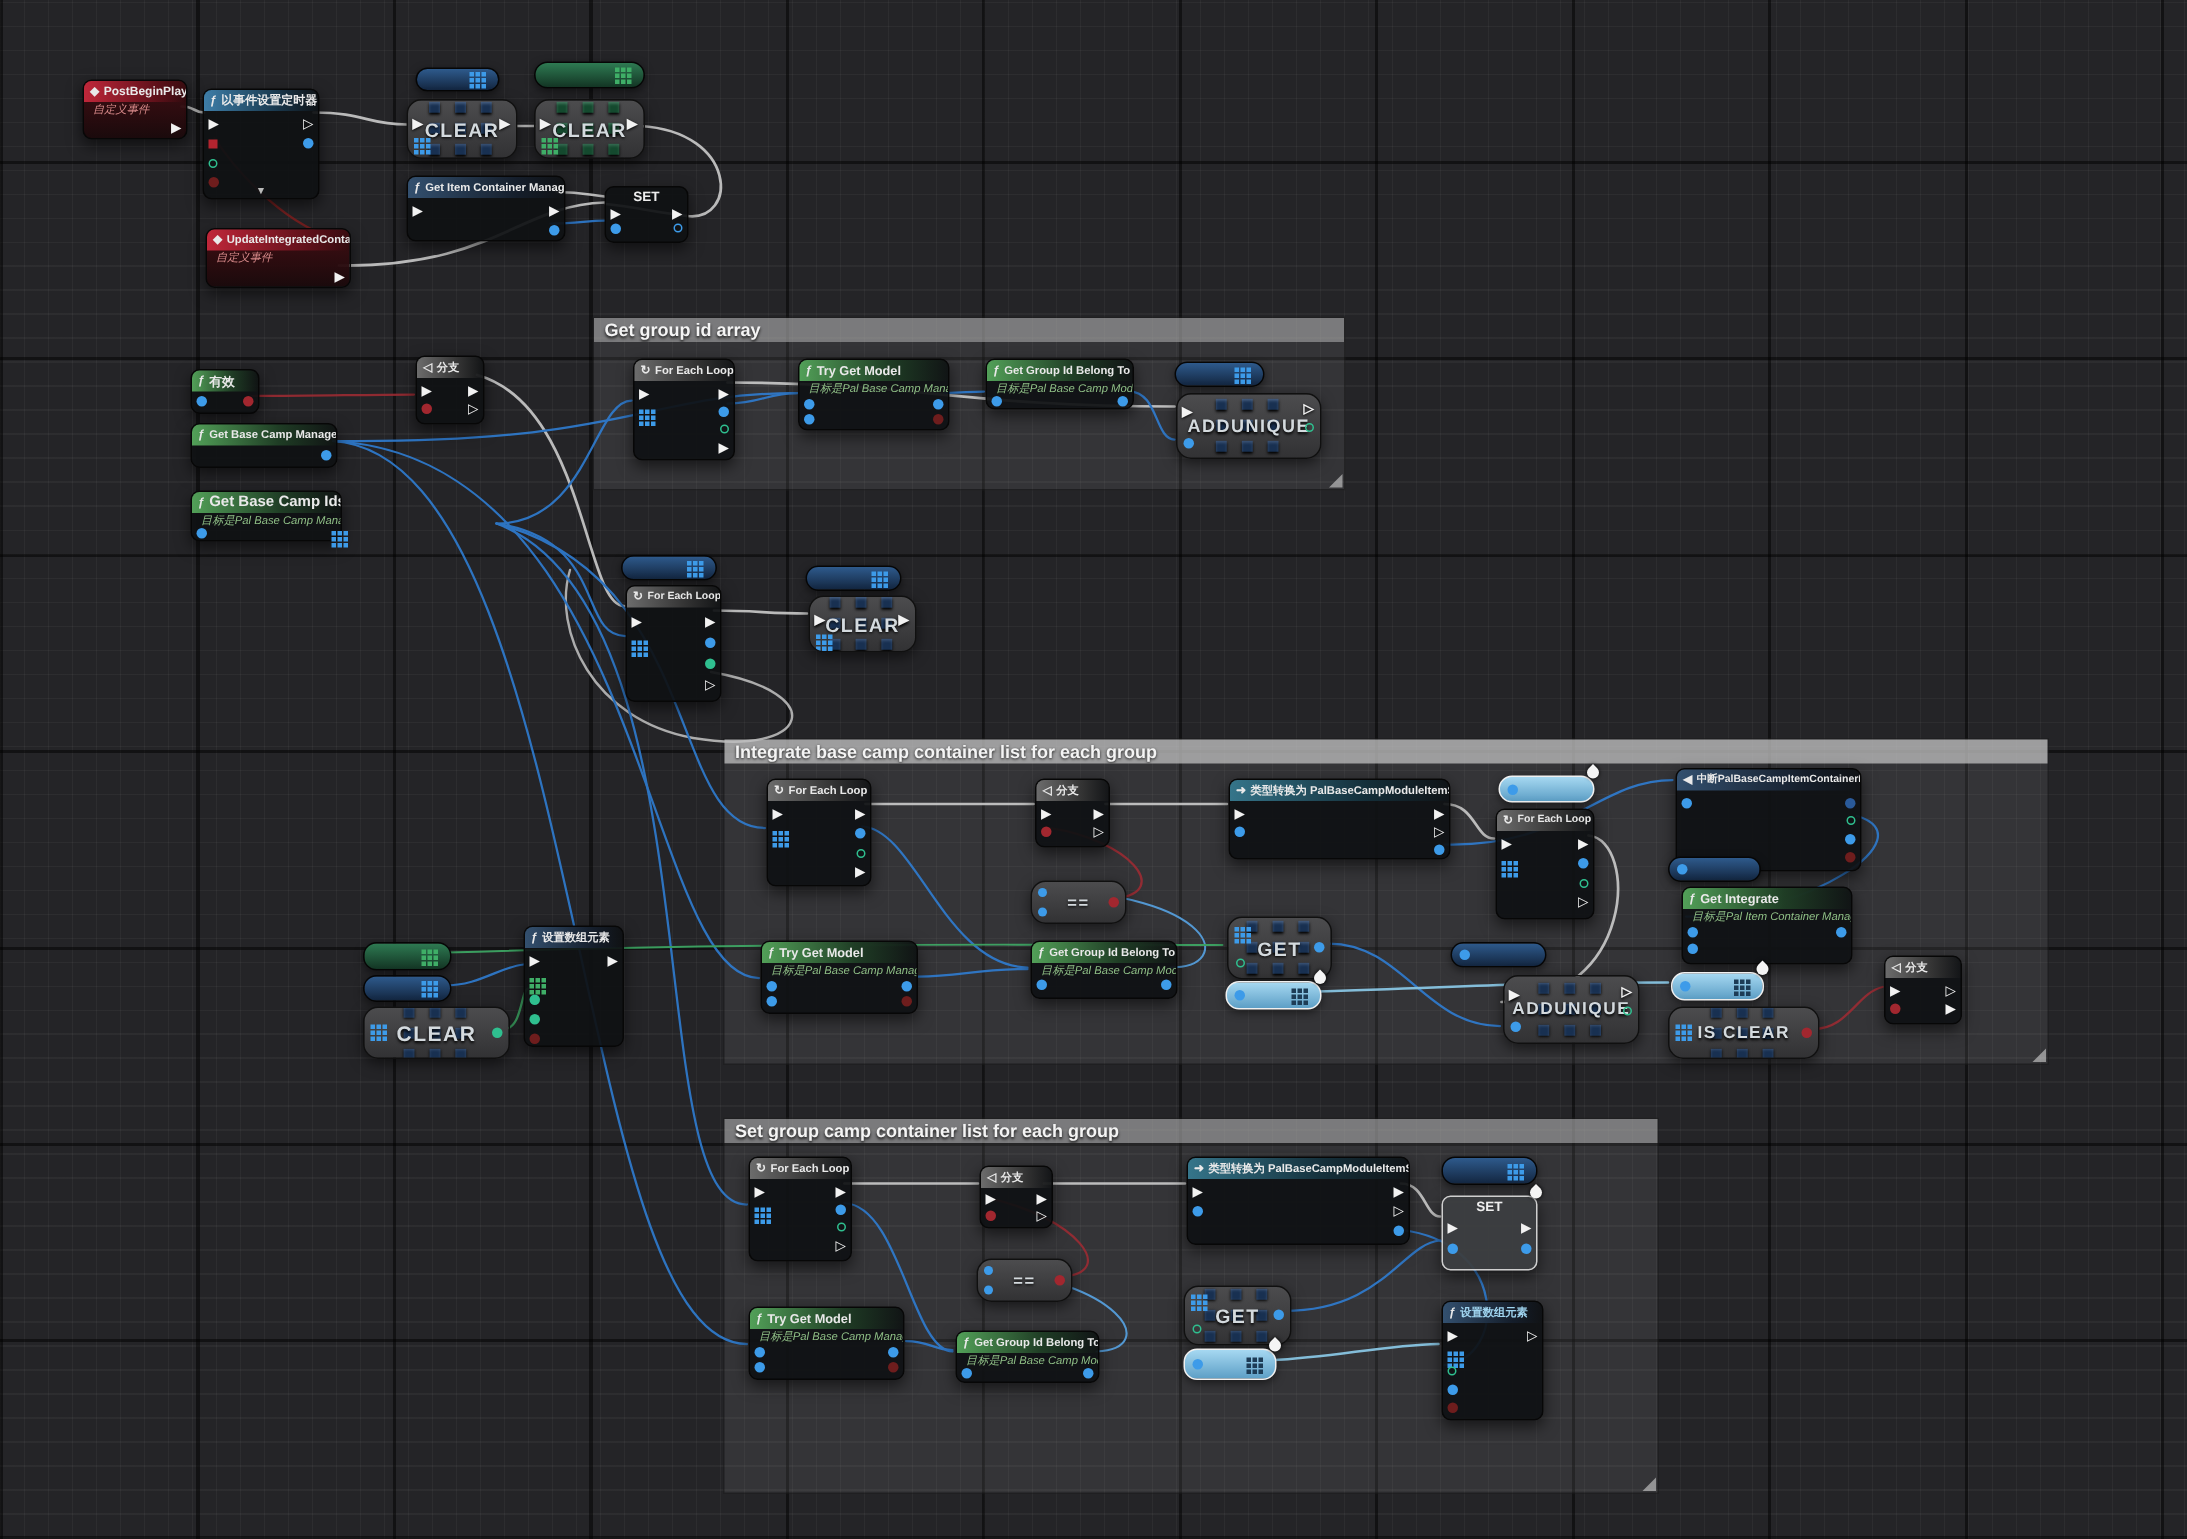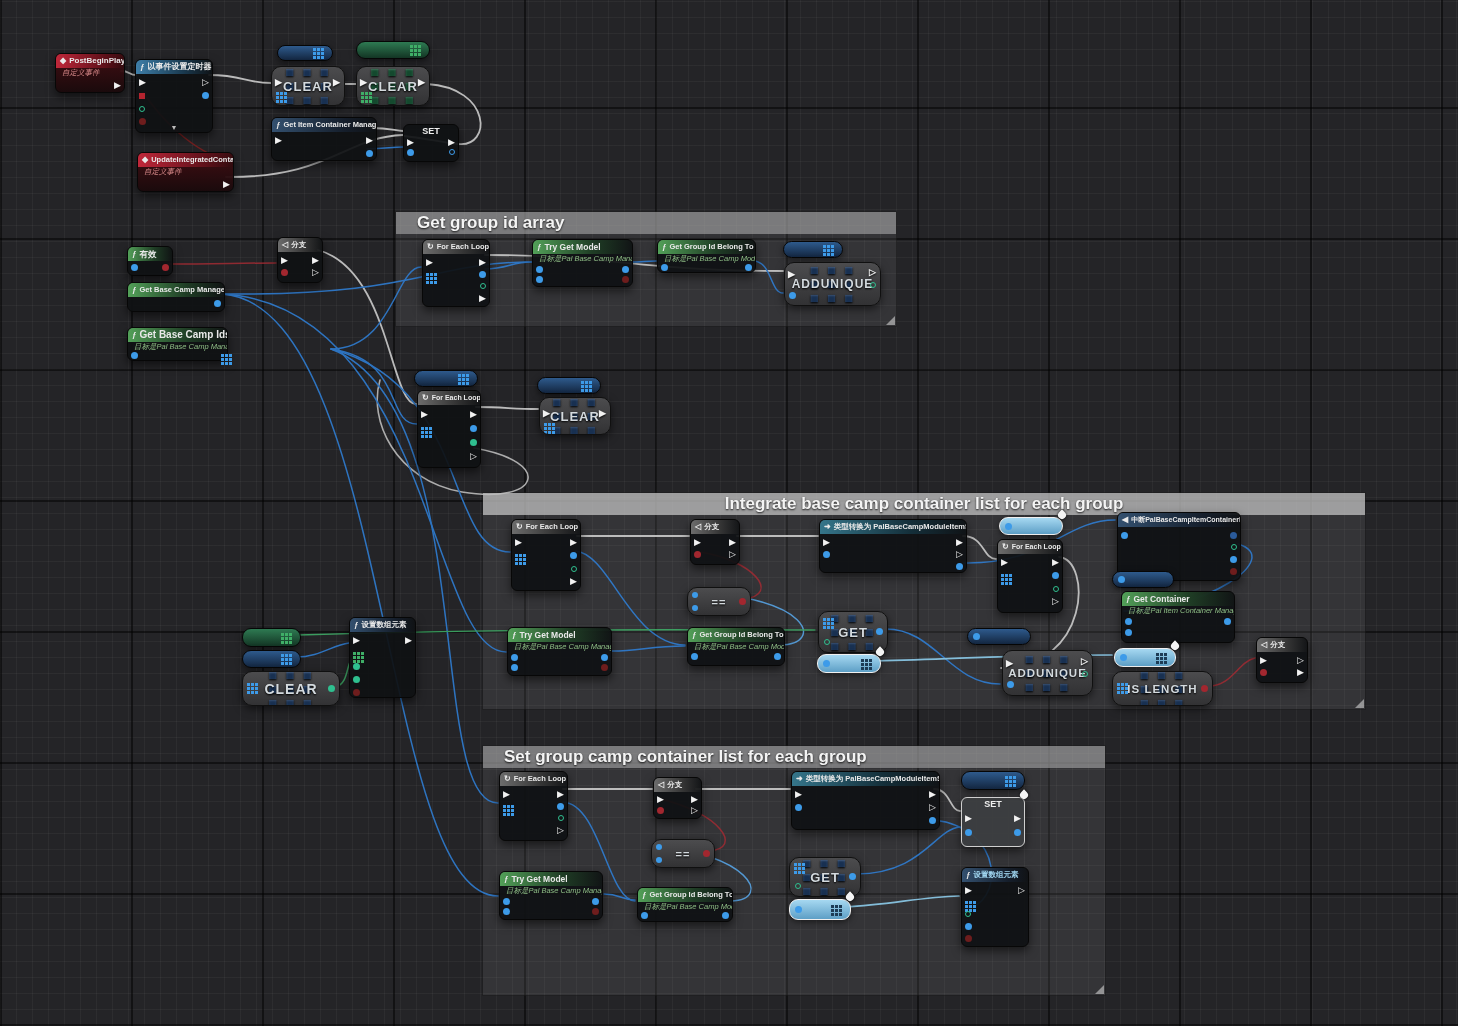--- a/index.html
+++ b/index.html
@@ -7,23 +7,23 @@
     font-family:"Liberation Sans",sans-serif;
     background-color:#242427;
     background-image:
       repeating-linear-gradient(0deg, rgba(0,0,0,.5) 0 2px, transparent 2px 131px),
       repeating-linear-gradient(90deg, rgba(0,0,0,.5) 0 2px, transparent 2px 131px),
       repeating-linear-gradient(0deg, rgba(255,255,255,.04) 0 1px, transparent 1px 16px),
       repeating-linear-gradient(90deg, rgba(255,255,255,.04) 0 1px, transparent 1px 16px);
   }
   .comment{position:absolute;background:rgba(150,150,150,.15);border:1px solid rgba(0,0,0,.4);z-index:1;}
   .comment::after{content:"";position:absolute;right:1px;bottom:1px;border-left:9px solid transparent;border-bottom:9px solid rgba(225,225,225,.55);}
-  .cbar{background:rgba(170,170,170,.6);color:#f4f4f4;font-size:17px;font-weight:bold;
-    padding:1px 21px;text-shadow:0 1px 2px rgba(0,0,0,.85);white-space:nowrap;overflow:hidden;}
-  .cbar.lt{background:rgba(198,198,198,.72);text-align:center;}
+  .cbar{background:rgba(170,170,170,.6);color:#f4f4f4;font-size:12px;font-weight:bold;
+    padding:1px 7px;text-shadow:0 1px 2px rgba(0,0,0,.85);white-space:nowrap;overflow:hidden;}
+  .cbar.lt{background:rgba(198,198,198,.72);}
   svg.wires{position:absolute;inset:0;z-index:2;}
   .node{position:absolute;z-index:3;background:rgba(15,17,19,.93);border:1px solid #070707;
     border-radius:6px;box-shadow:0 4px 10px rgba(0,0,0,.55);}
   .node.event{background:linear-gradient(180deg,rgba(66,13,18,.96),rgba(26,9,11,.96));}
   .hdr{height:14px;line-height:14px;font-size:8.5px;font-weight:bold;color:#e9e9e9;
     padding:0 5px 0 4px;border-radius:5px 5px 0 0;white-space:nowrap;overflow:hidden;display:flex;align-items:center;gap:3px;}
   .hdr .ic{font-size:8px;flex:none;}
   .hdr.red{background:linear-gradient(90deg,#c0273a,#5d1019 72%,rgba(40,8,10,.25));}
   .hdr.green{background:linear-gradient(90deg,#52a058,#1f3d25 60%,rgba(16,26,18,.2));}
   .hdr.blue{background:linear-gradient(90deg,#3e7ea8,#1a3a50 62%,rgba(10,20,28,.2));}
@@ -535,21 +535,21 @@
     </div>
   </div>
 
   <div class="pill blue" style="left:1112px;top:571px;width:60px;height:15px">
       <span class="d b"></span>
     </div>
 
   <div class="node" style="left:1121px;top:591px;width:112px;height:50px">
     <div class="hdr green">
         <span class="ic">ƒ</span>
-        <span>Get Container</span>
+        <span>Get Integrate</span>
       </div>
     <div class="sub">目标是Pal Item Container Manager</div>
     <div class="rows" style="padding-top:1px">
       <div class="row" style="height:11px">
           <span class="d b"></span>
           <span class="d b"></span>
         </div>
       <div class="row" style="height:11px">
           <span class="d b"></span>
           <span></span>
@@ -617,21 +617,21 @@
   </div>
 
   <div class="pill sel" style="left:1114px;top:648px;width:60px;height:17px">
       <span class="mark"></span>
       <span class="d b"></span>
       <span class="arr b" style="right:8px;color:#1d3c56"></span>
     </div>
 
   <div class="compact" style="left:1112px;top:671px;width:99px;height:33px;font-size:11.5px">
     <span class="wm b"></span>
-    <span class="lbl">IS LENGTH</span>
+    <span class="lbl">IS CLEAR</span>
     <span class="cp arr b" style="left:4px;top:11px"></span>
     <span class="cp d r" style="right:4px;top:13px"></span>
   </div>
 
   <div class="node" style="left:1256px;top:637px;width:50px;height:44px">
     <div class="hdr gray" style="font-size:7.5px">
         <span class="ic">◁</span>
         <span>分支</span>
       </div>
     <div class="rows">

